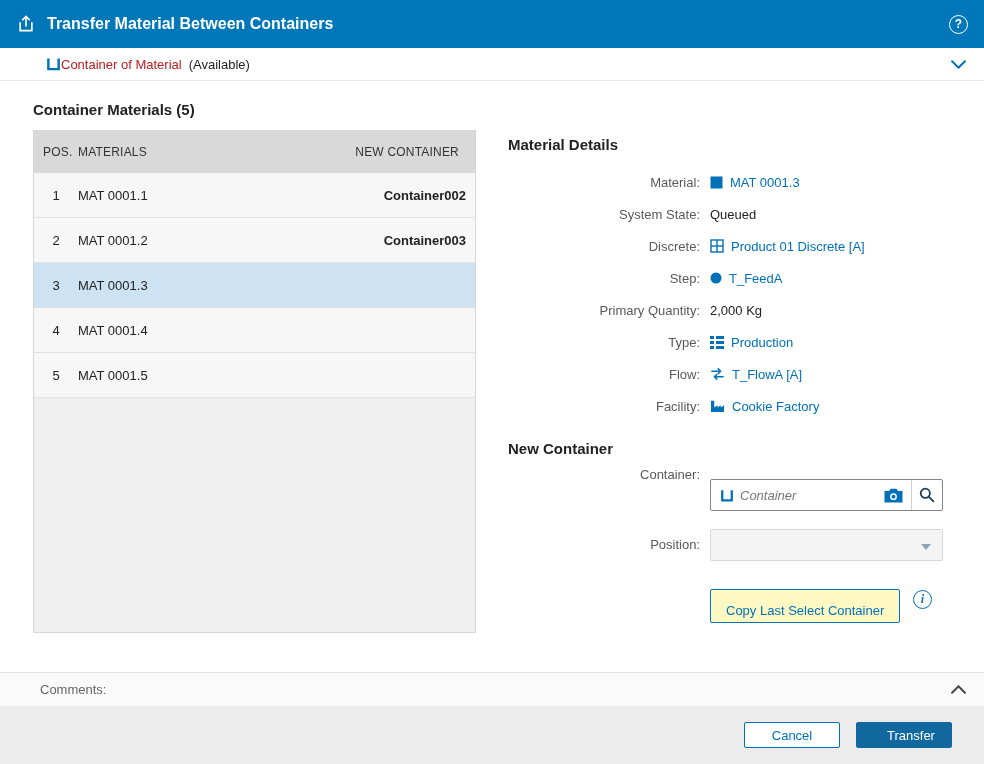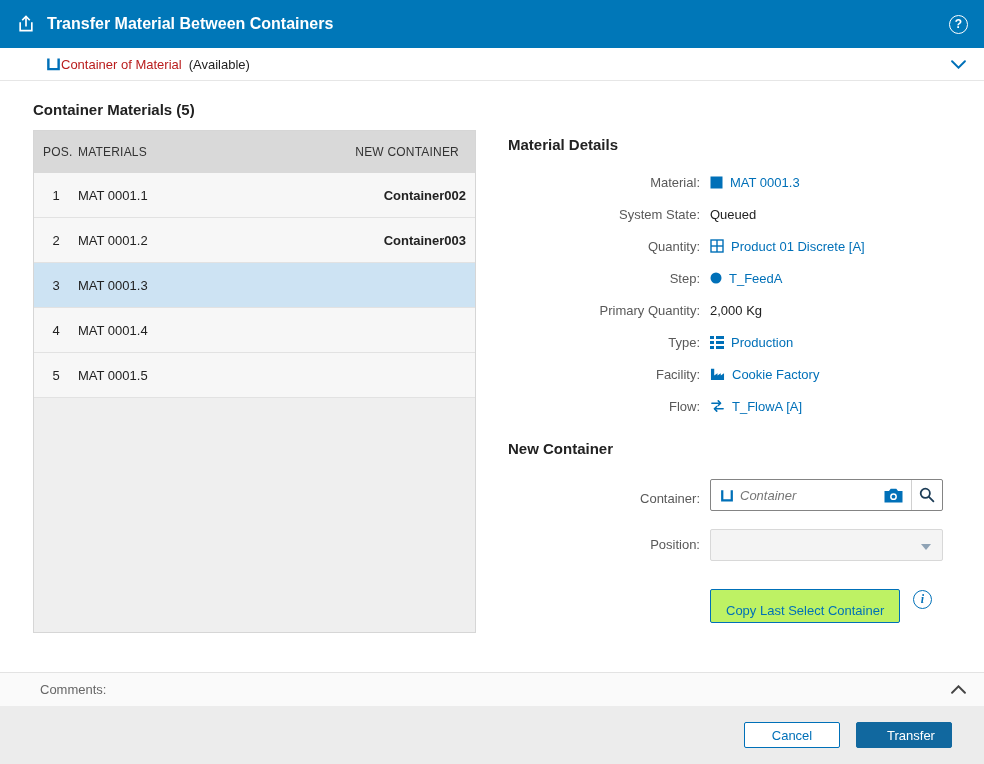--- a/index.html
+++ b/index.html
@@ -64,21 +64,21 @@
   .dlabel { width: 192px; text-align: right; font-size: 13px; color: #595959; flex: none; }
   .dvalue { margin-left: 10px; display: flex; align-items: center; gap: 7px; font-size: 13px; color: #222; }
   .link { color: #0070b8; cursor: pointer; }
   .icn { display: flex; align-items: center; }
 
   
   .form-label {
     position: absolute; left: 508px; width: 192px; text-align: right;
     font-size: 13px; color: #595959; height: 32px; line-height: 32px;
   }
-  #container-label { top: 483px; }
+  #container-label { top: 459px; }
   #position-label { top: 529px; }
 
   .container-field {
     position: absolute; left: 710px; top: 479px; width: 233px; height: 32px;
     border: 1px solid #848484; border-radius: 2px; background: #fff;
     display: flex; align-items: center;
   }
   .container-field .cicon { margin: 0 6px 0 9px; display: flex; }
   .container-field input {
     flex: 1; min-width: 0; border: none; outline: none; background: transparent;
@@ -95,21 +95,21 @@
     position: absolute; left: 710px; top: 529px; width: 233px; height: 32px;
     background: #f4f4f4; border: 1px solid #d8d8d8; border-radius: 2px; cursor: default;
   }
   .position-select .arrow {
     position: absolute; right: 11px; top: 14px; width: 0; height: 0;
     border: 5px solid transparent; border-top: 6px solid #8fa3b5;
   }
 
   .copy-btn {
     position: absolute; left: 710px; top: 589px; height: 34px; padding: 13px 15px;
-    background: #bef264; border: 1px solid #0070b8; border-radius: 2px;
+    background: #fef9c3; border: 1px solid #0070b8; border-radius: 2px;
     color: #0070b8; font-size: 13px; font-family: inherit; cursor: pointer;
   }
   .info-icon {
     position: absolute; left: 913px; top: 590px; width: 19px; height: 19px;
     border: 1.6px solid #0070b8; border-radius: 50%; color: #0070b8;
     display: flex; align-items: center; justify-content: center;
     font-family: "Liberation Serif", serif; font-style: italic; font-weight: 700; font-size: 12px;
     cursor: pointer;
   }
 
@@ -216,21 +216,21 @@
         <span class="link">MAT 0001.3</span>
       </div>
     </div>
     <div class="drow">
       <div class="dlabel">System State:</div>
       <div class="dvalue">
         <span>Queued</span>
       </div>
     </div>
     <div class="drow">
-      <div class="dlabel">Quantity:</div>
+      <div class="dlabel">Discrete:</div>
       <div class="dvalue">
         <span class="icn">
           <svg width="14" height="14" viewBox="0 0 14 14" fill="none" stroke="#0070b8" stroke-width="1.4">
             <rect x="1" y="1" width="12" height="12"></rect>
               <line x1="7" y1="1" x2="7" y2="13"></line>
               <line x1="1" y1="7" x2="13" y2="7"></line>
           </svg>
         </span>
         <span class="link">Product 01 Discrete [A]</span>
       </div>
@@ -262,44 +262,44 @@
             <rect x="0" y="5" width="4" height="3"></rect>
               <rect x="6" y="5" width="8" height="3"></rect>
             <rect x="0" y="10" width="4" height="3"></rect>
               <rect x="6" y="10" width="8" height="3"></rect>
           </svg>
         </span>
         <span class="link">Production</span>
       </div>
     </div>
     <div class="drow">
-      <div class="dlabel">Facility:</div>
-      <div class="dvalue">
-        <span class="icn">
-          <svg width="15" height="14" viewBox="0 0 16 15" fill="#0070b8">
-            <path d="M1 14 V2 h3.5 v7 L8 6.7 V9 l3.5-2.3 V9 L15 6.7 V14 Z"></path>
-          </svg>
-        </span>
-        <span class="link">Cookie Factory</span>
-      </div>
-    </div>
-    <div class="drow">
       <div class="dlabel">Flow:</div>
       <div class="dvalue">
         <span class="icn">
           <svg width="15" height="14" viewBox="0 0 16 15" fill="none" stroke="#0070b8" stroke-width="1.7" stroke-linecap="round" stroke-linejoin="round">
             <path d="M2 4.5 H11"></path>
               <path d="M8.8 2 L11.3 4.5 L8.8 7"></path>
             <path d="M14 10.5 H5"></path>
               <path d="M7.2 8 L4.7 10.5 L7.2 13"></path>
           </svg>
         </span>
         <span class="link">T_FlowA [A]</span>
       </div>
     </div>
+    <div class="drow">
+      <div class="dlabel">Facility:</div>
+      <div class="dvalue">
+        <span class="icn">
+          <svg width="15" height="14" viewBox="0 0 16 15" fill="#0070b8">
+            <path d="M1 14 V2 h3.5 v7 L8 6.7 V9 l3.5-2.3 V9 L15 6.7 V14 Z"></path>
+          </svg>
+        </span>
+        <span class="link">Cookie Factory</span>
+      </div>
+    </div>
   </div>
 
   <div class="section-title" id="newcontainer-title">New Container</div>
 
   <div class="form-label" id="container-label">Container:</div>
   <div class="container-field">
     <span class="cicon icn">
       <svg width="14" height="13" viewBox="0 0 16 15" fill="none" stroke="#0070b8" stroke-width="2.6">
         <path d="M2.5 1.5 V13 H13.5 V1.5"></path>
       </svg>

